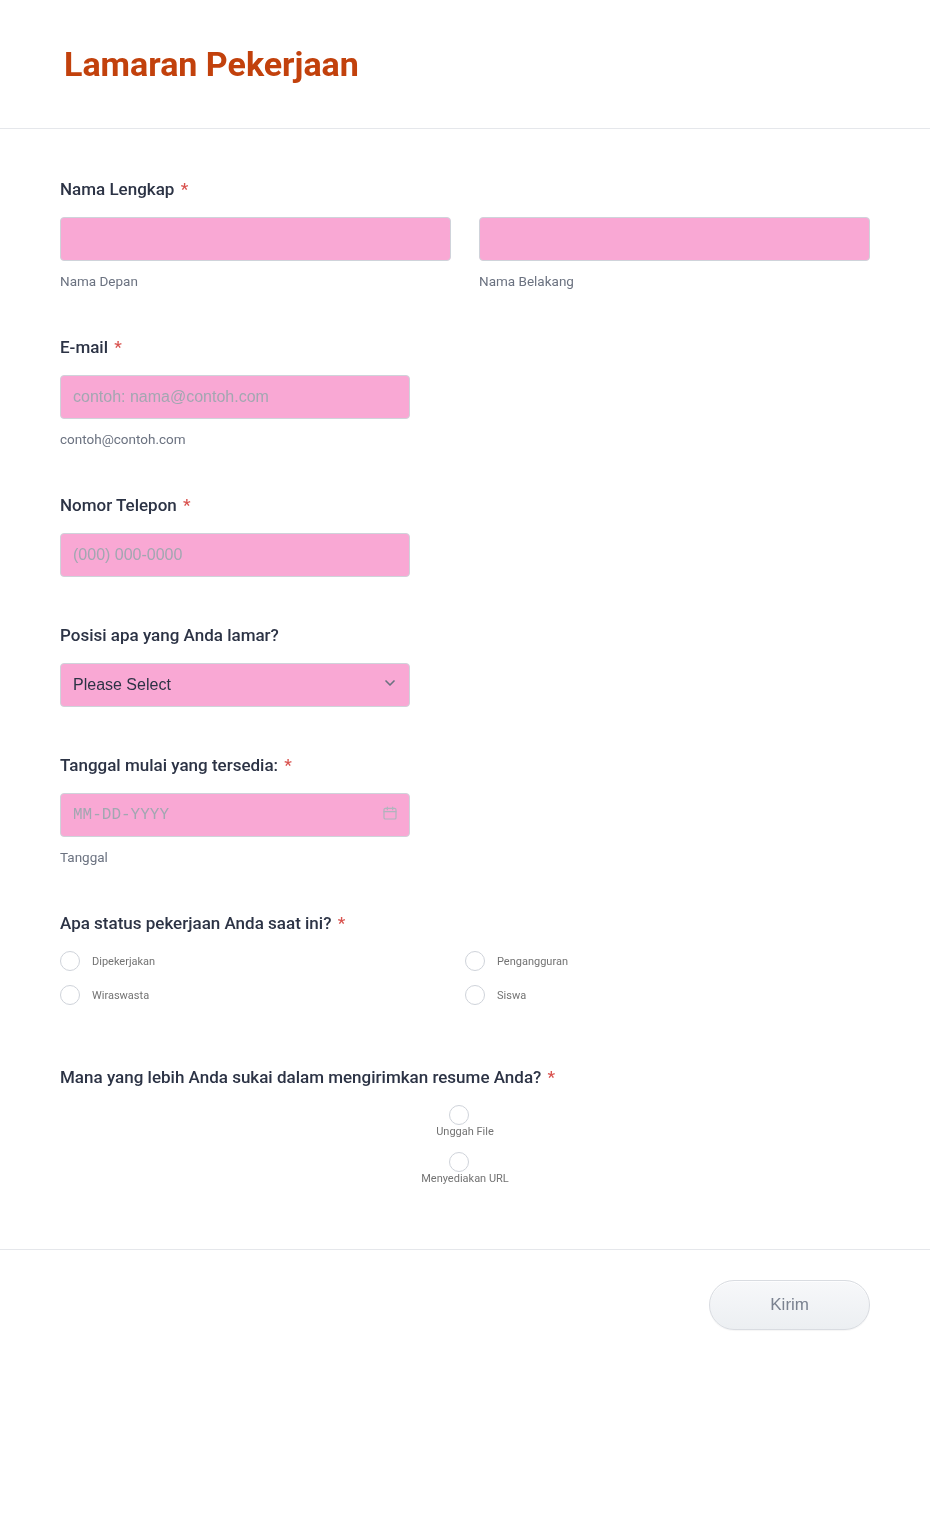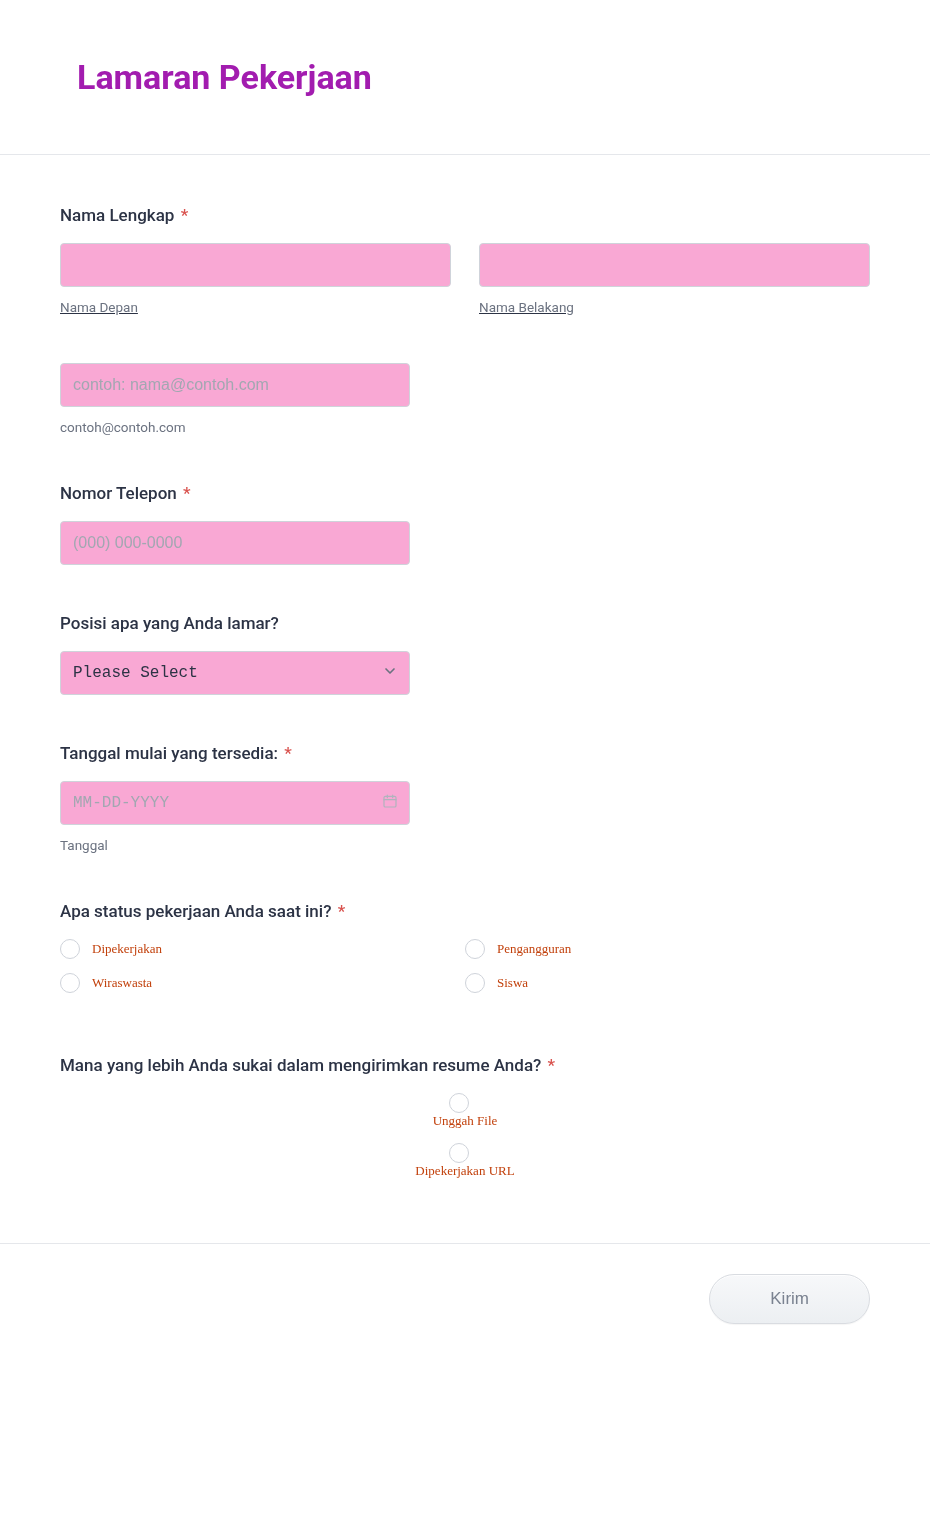--- a/index.html
+++ b/index.html
@@ -14,22 +14,22 @@
     margin: 0 auto;
     background: #fff;
   }
   .header-section {
     padding: 40px 60px 40px 60px;
     border-bottom: 1px solid #e5e7eb;
   }
   h1 {
     font-size: 34px;
     font-weight: 700;
-    margin: 17px;
-    color: #a21caf;
+    margin: 4px;
+    color: #c2410c;
   }
   .form-body {
     padding: 50px 60px 30px 60px;
   }
   .field-block {
     margin-bottom: 48px;
   }
   .field-label {
     font-size: 17px;
     font-weight: 500;
@@ -40,21 +40,20 @@
   .req {
     color: #d9534f;
     margin-left: 2px;
   }
   .two-col {
     display: flex;
     gap: 28px;
   }
   .col {
     flex: 1;
-    text-decoration: underline;
   }
   .text-input {
     width: 100%;
     height: 44px;
     border: 1px solid #cfd3da;
     border-radius: 4px;
     padding: 0 12px;
     font-size: 16px;
     color: #2c3345;
     background: #f9a8d4;
@@ -71,21 +70,20 @@
     width: 350px;
     max-width: 100%;
   }
   .select-wrap {
     position: relative;
     width: 350px;
   }
   .select-wrap .text-input {
     padding-right: 26px;
     cursor: pointer;
-    font-family: Liberation Mono, monospace;
   }
   .select-caret {
     position: absolute;
     right: 12px;
     top: 50%;
     transform: translateY(-50%);
     pointer-events: none;
     color: #6b7280;
   }
   .date-wrap {
@@ -123,23 +121,22 @@
   .radio-circle {
     width: 20px;
     height: 20px;
     border: 1.5px solid #cfd3da;
     border-radius: 50%;
     margin-right: 12px;
     flex: 0 0 auto;
     background: #fff;
   }
   .radio-label {
-    font-size: 13px;
-    color: #c2410c;
-    font-family: Liberation Serif, serif;
+    font-size: 11px;
+    color: #737373;
   }
   .footer-section {
     border-top: 1px solid #e5e7eb;
     padding: 30px 60px 60px 24px;
     display: flex;
     justify-content: flex-end;
   }
   .submit-btn {
     border: 1px solid #d9dce1;
     background: linear-gradient(#f7f8fa, #eceff2);
@@ -172,20 +169,24 @@
           <div class="sublabel">Nama Depan</div>
         </div>
         <div class="col">
           <input type="text" class="text-input" value="" style="">
           <div class="sublabel">Nama Belakang</div>
         </div>
       </div>
     </div>
 
     <div class="field-block">
+      <label class="field-label">
+        <span>E-mail</span>
+        <span class="req">*</span>
+      </label>
       <input type="text" class="text-input half-width" placeholder="contoh: nama@contoh.com" style="">
       <div class="sublabel">contoh@contoh.com</div>
     </div>
 
     <div class="field-block">
       <label class="field-label">
         <span>Nomor Telepon</span>
         <span class="req">*</span>
       </label>
       <input type="text" class="text-input half-width" placeholder="(000) 000-0000" style="">
@@ -254,21 +255,21 @@
         <span>Mana yang lebih Anda sukai dalam mengirimkan resume Anda?</span>
         <span class="req">*</span>
       </label>
       <div class="radio-grid radio-stack">
         <div class="radio-item">
           <span class="radio-circle"></span>
           <span class="radio-label">Unggah File</span>
         </div>
         <div class="radio-item">
           <span class="radio-circle"></span>
-          <span class="radio-label">Dipekerjakan URL</span>
+          <span class="radio-label">Menyediakan URL</span>
         </div>
       </div>
     </div>
 
   </div>
 
   <div class="footer-section">
     <button class="submit-btn">Kirim</button>
   </div>
 </div>

